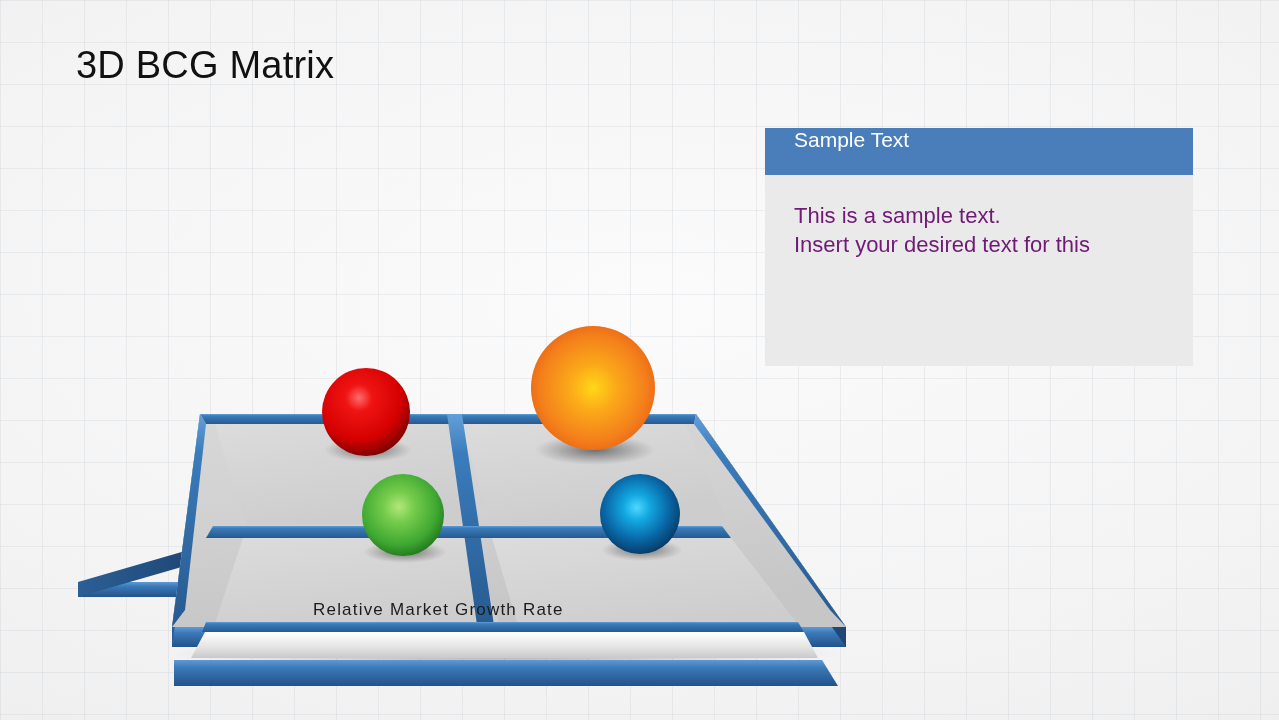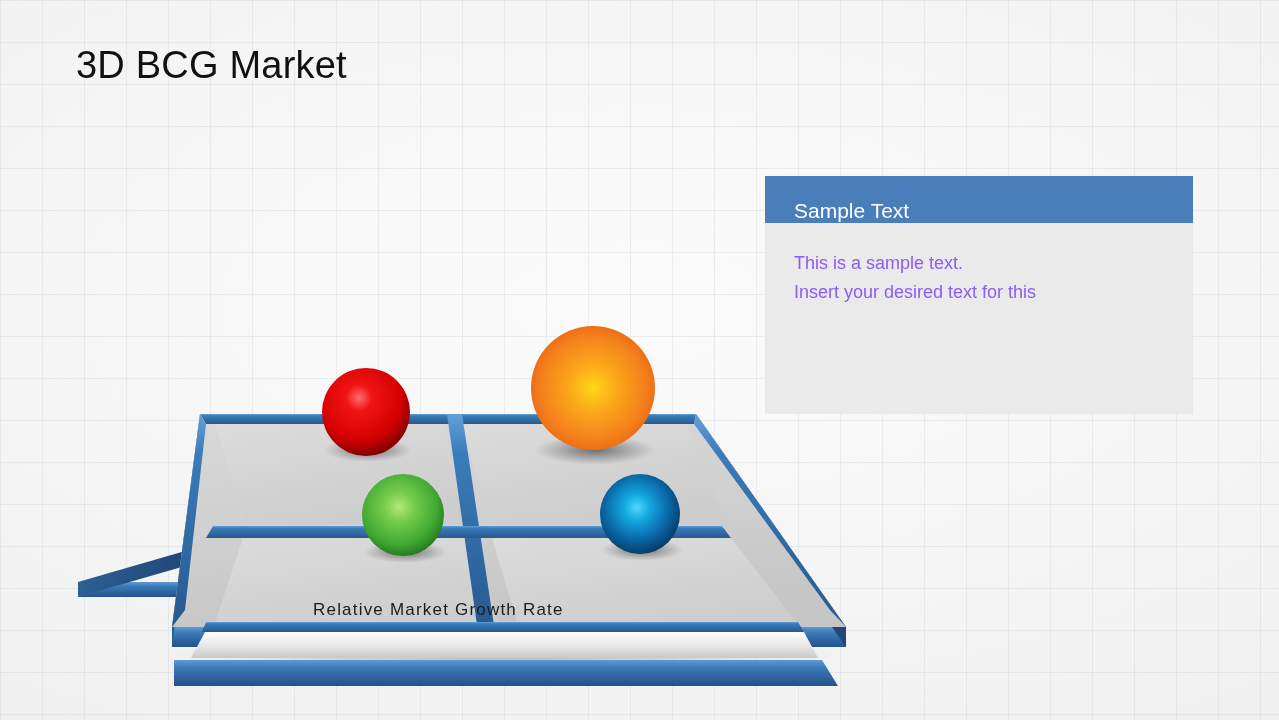--- a/index.html
+++ b/index.html
@@ -35,39 +35,38 @@
     position: absolute;
     left: 765px;
     top: 128px;
     width: 428px;
     height: 238px;
   }
   #callout-header {
     height: 47px;
     background: #4a7ebb;
     display: flex;
-    align-items: flex-end;
-    margin-top: 48px;
+    align-items: flex-start;
   }
   #callout-header-title {
     color: #ffffff;
     font-size: 21px;
     padding-left: 29px;
     font-weight: 400;
     white-space: nowrap;
   }
   #callout-body {
     height: 191px;
     background: #eaeaea;
     padding: 26px 29px 0 29px;
     box-sizing: border-box;
   }
   .callout-line {
-    font-size: 18px;
-    color: #8b5cf6;
+    font-size: 22px;
+    color: #701a75;
     line-height: 29px;
     white-space: nowrap;
   }
 
   
   #matrix-stage {
     position: absolute;
     left: 0px;
     top: 302px;
     width: 920px;
@@ -84,21 +83,21 @@
   .side-label-text {
     font-family: "Liberation Sans", sans-serif;
     font-size: 12.5px;
     fill: #1c1c1c;
     letter-spacing: 0.4px;
   }
 </style>
 </head>
 <body>
 
-<div id="slide-title">3D BCG Market</div>
+<div id="slide-title">3D BCG Matrix</div>
 
 <div id="callout-panel">
   <div id="callout-header">
     <span id="callout-header-title">Sample Text</span>
   </div>
   <div id="callout-body">
     <div class="callout-line">This is a sample text.</div>
     <div class="callout-line">Insert your desired text for this</div>
   </div>
 </div>

